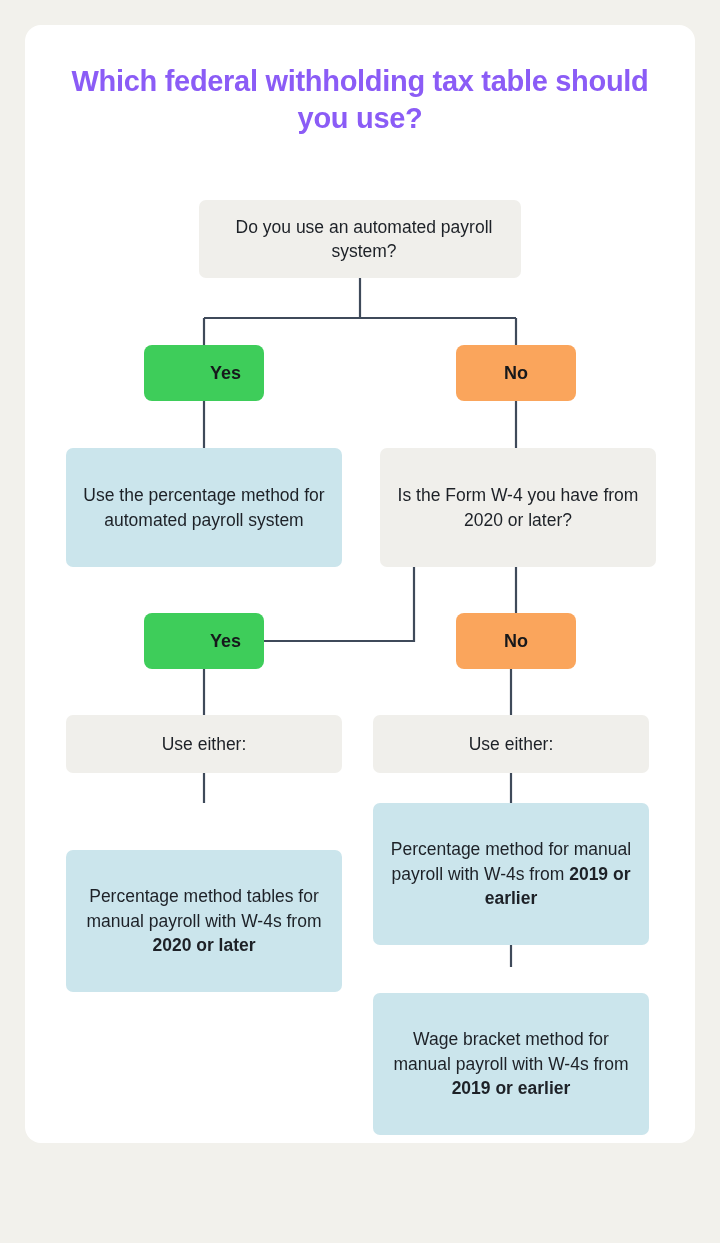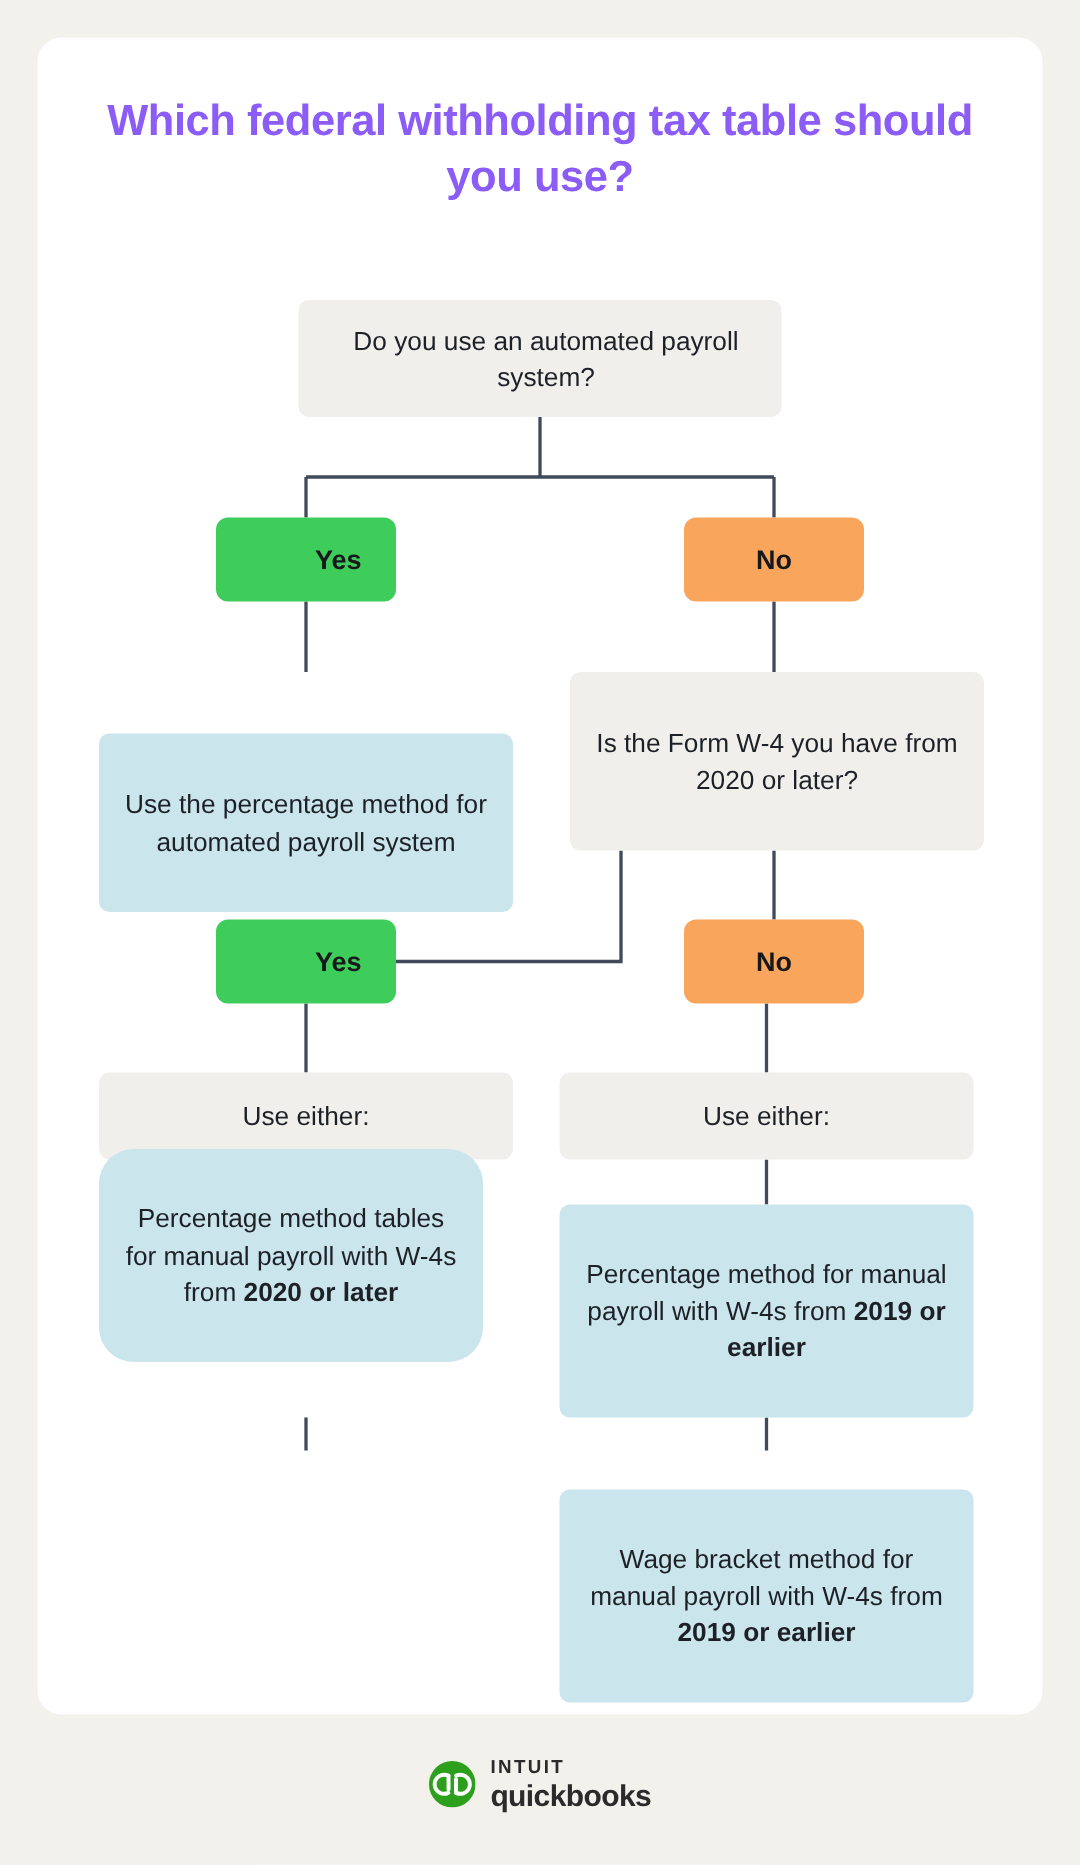--- a/index.html
+++ b/index.html
@@ -112,30 +112,30 @@
   .pill-no  { background: #faa55c; }
 
   .node b { font-weight: bold; }
 
   
   #q-auto-payroll { left: 199px; top: 200px; width: 322px; height: 78px; padding-left: 22px; }
 
   #pill-yes-1 { left: 144px; top: 345px; width: 120px; height: 56px; }
   #pill-no-1  { left: 456px; top: 345px; width: 120px; height: 56px; }
 
-  #r-percentage-auto { left: 66px;  top: 448px; width: 276px; height: 119px; margin-top: 41px; }
+  #r-percentage-auto { left: 66px;  top: 448px; width: 276px; height: 119px; }
   #q-form-w4         { left: 380px; top: 448px; width: 276px; height: 119px; }
 
   #pill-yes-2 { left: 144px; top: 613px; width: 120px; height: 56px; }
   #pill-no-2  { left: 456px; top: 613px; width: 120px; height: 56px; }
 
   #label-use-either-left  { left: 66px;  top: 715px; width: 276px; height: 58px; }
   #label-use-either-right { left: 373px; top: 715px; width: 276px; height: 58px; }
 
-  #r-pct-2020 { left: 66px;  top: 766px; width: 256px; height: 142px; border-radius: 23px; }
+  #r-pct-2020 { left: 66px;  top: 850px; width: 276px; height: 142px; }
   #r-pct-2019 { left: 373px; top: 803px; width: 276px; height: 142px; }
 
   #r-wage-2020 { left: 66px;  top: 967px; width: 276px; height: 142px; }
   #r-wage-2019 { left: 373px; top: 967px; width: 276px; height: 142px; margin-top: 26px; }
 
   
   .logo {
     position: absolute;
     left: 0;
     top: 1172px;
@@ -238,31 +238,14 @@
       <span><span>Percentage method for manual payroll with W-4s from </span><b>2019 or earlier</b></span>
     </div>
 
 
     <div class="node node-result" id="r-wage-2019">
       <span><span>Wage bracket method for manual payroll with W-4s from </span><b>2019 or earlier</b></span>
     </div>
 
   </div>
 
-  <div class="logo">
-    <svg class="logo-mark" viewBox="0 0 40 40">
-      <circle cx="20" cy="20" r="20" fill="#2ca01c"></circle>
-      <g fill="none" stroke="#ffffff" stroke-width="3.4" stroke-linecap="round">
-        <path d="M16.6,12.6 A8.2,8.2 0 1 0 16.6,27.4"></path>
-      </g>
-      <g fill="none" stroke="#ffffff" stroke-width="3.4" stroke-linecap="round">
-        <path d="M23.4,27.4 A8.2,8.2 0 1 0 23.4,12.6"></path>
-      </g>
-      <rect x="15.1" y="11.0" width="3.4" height="15.0" rx="1.7" fill="#ffffff"></rect>
-      <rect x="21.5" y="14.0" width="3.4" height="15.0" rx="1.7" fill="#ffffff"></rect>
-    </svg>
-    <div class="logo-words">
-      <div class="logo-intuit">INTUIT</div>
-      <div class="logo-quickbooks">quickbooks</div>
-    </div>
-  </div>
 
 </div>
 
 </body></html>

